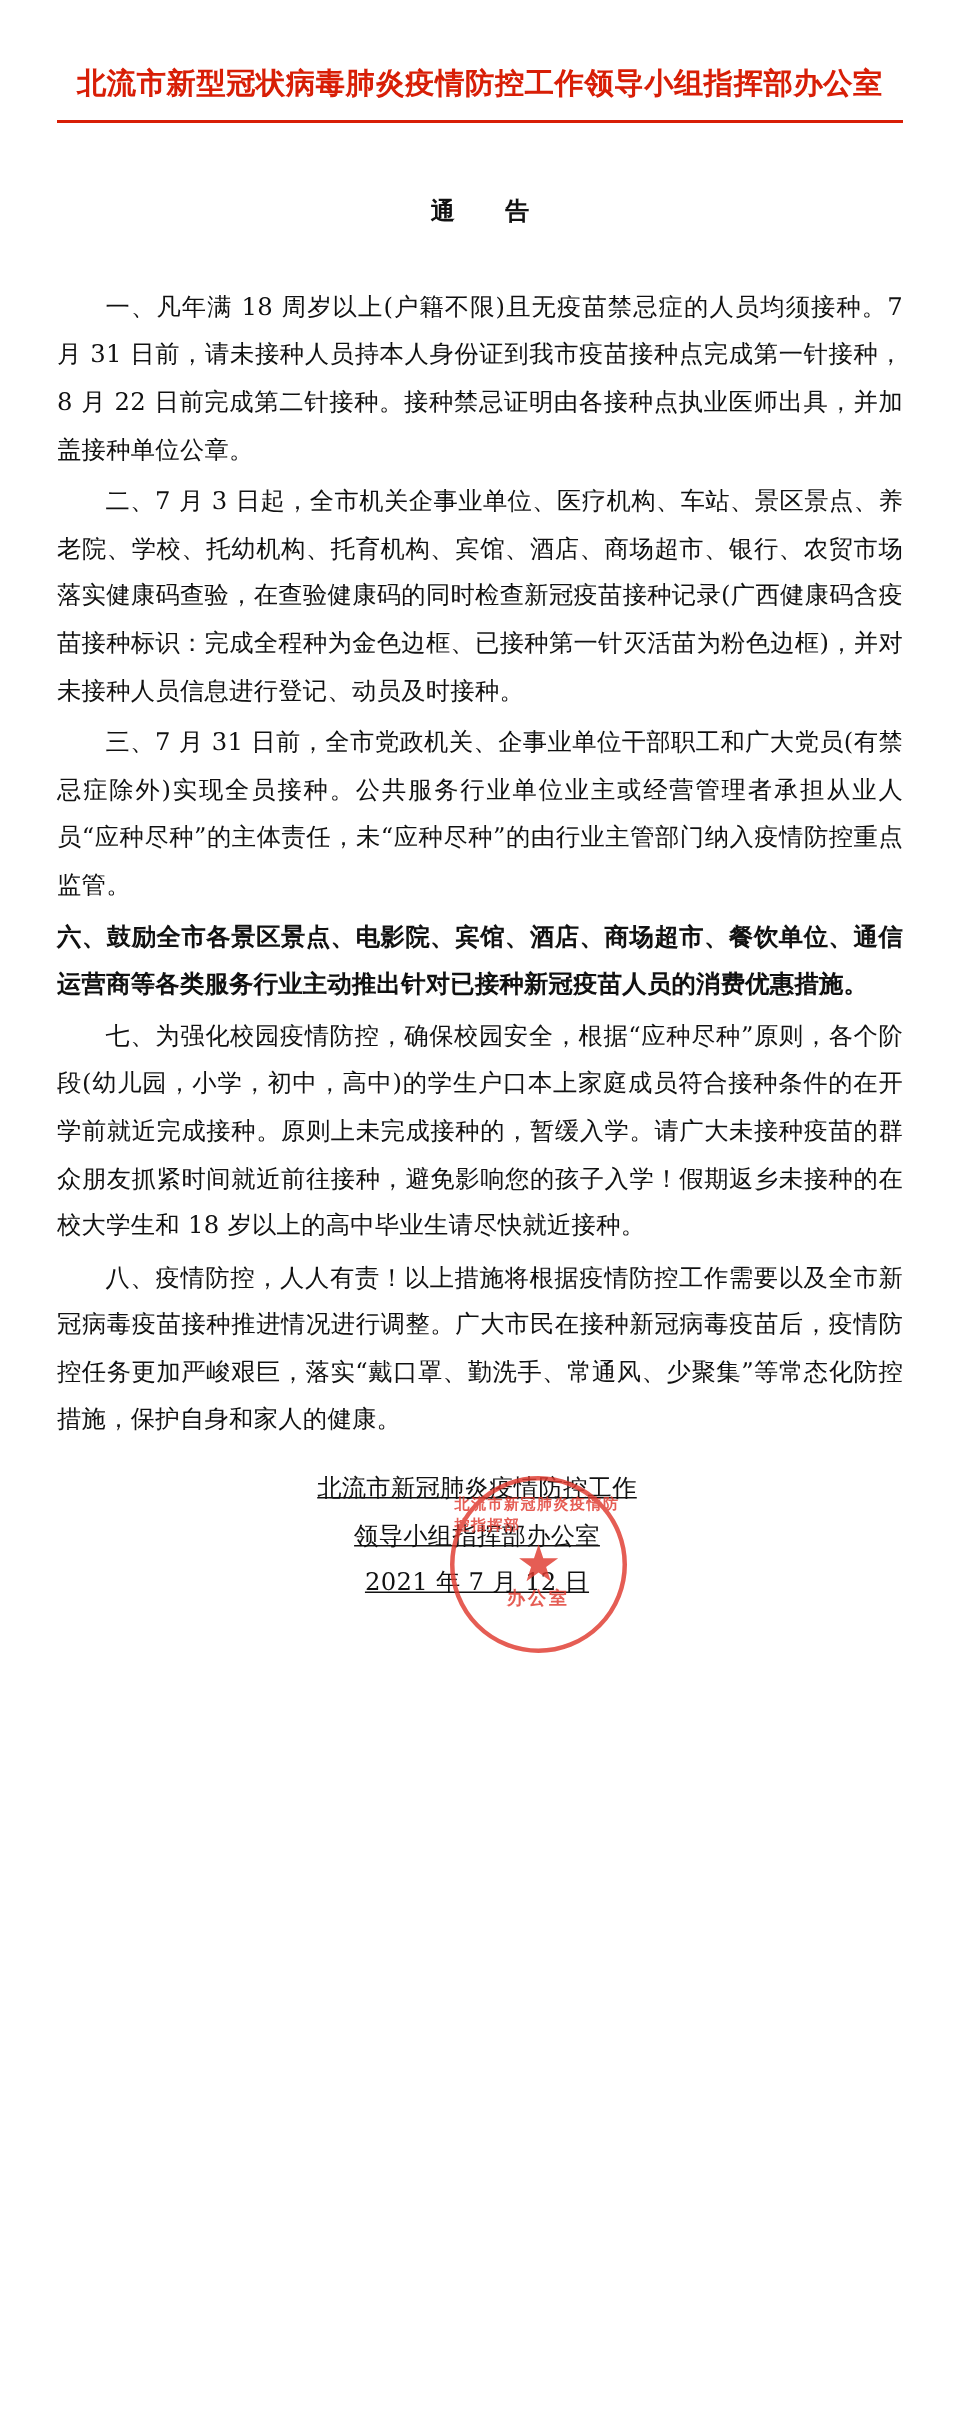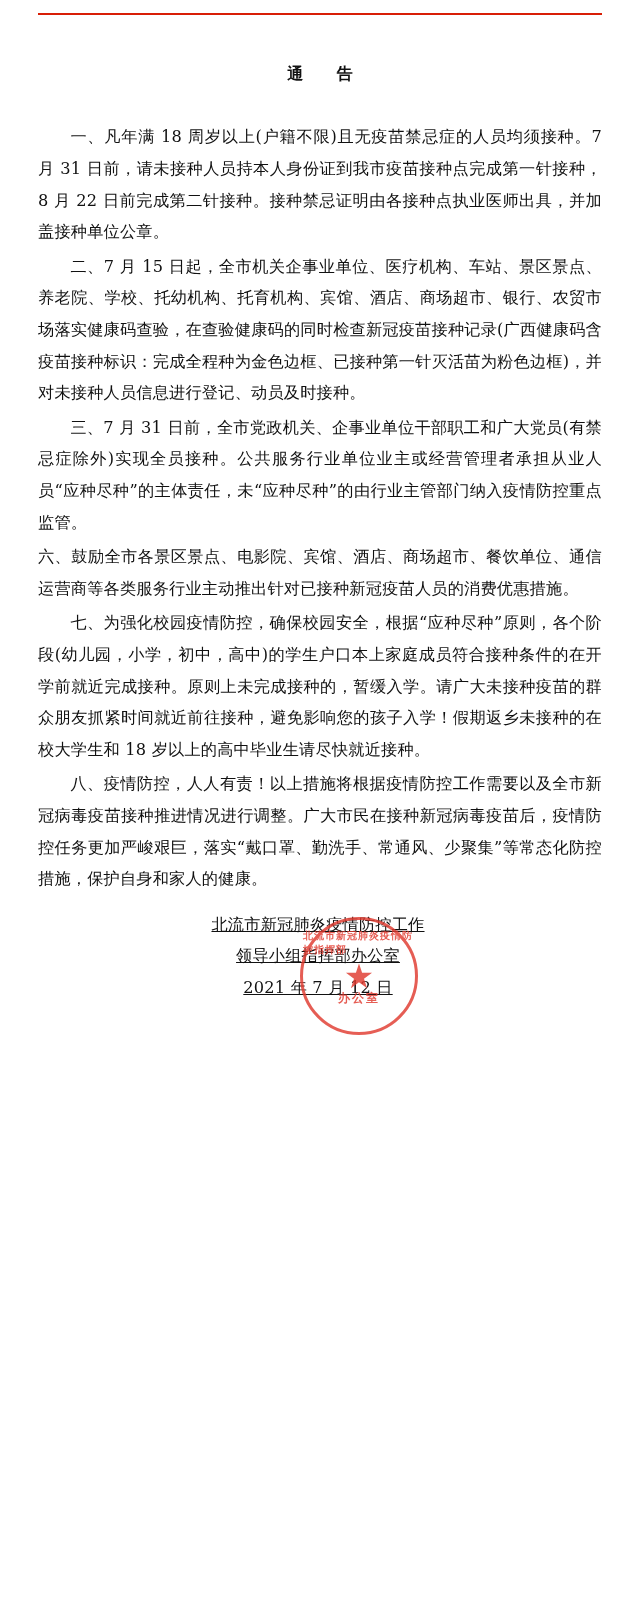--- a/index.html
+++ b/index.html
@@ -55,20 +55,21 @@
     font-size: 16.2px;
     line-height: 1.95;
     text-align: justify;
     text-justify: inter-ideograph;
     text-indent: 2em;
     font-family: "DejaVu Serif", "Liberation Serif", serif;
     letter-spacing: 0.2px;
   }
   p.para.noindent {
     text-indent: 0;
+    font-weight: bold;
   }
   .bold-seg {
     font-weight: bold;
   }
   .signature {
     margin-top: 14px;
     padding-right: 40px;
     text-align: left;
     position: relative;
     text-decoration: underline;
@@ -127,27 +128,28 @@
   }
   .spacer-bottom {
     height: 40px;
   }
 </style>
 </head>
 <body>
 
 <div class="page">
 
+  <div class="org-header">北流市新型冠状病毒肺炎疫情防控工作领导小组指挥部办公室</div>
   <div class="red-rule"></div>
 
   <h1 class="doc-title">通 告</h1>
 
   <div class="body-text">
     <p class="para">一、凡年满 18 周岁以上(户籍不限)且无疫苗禁忌症的人员均须接种。7 月 31 日前，请未接种人员持本人身份证到我市疫苗接种点完成第一针接种，8 月 22 日前完成第二针接种。接种禁忌证明由各接种点执业医师出具，并加盖接种单位公章。</p>
-    <p class="para">二、7 月 15 日起，全市机关企事业单位、医疗机构、车站、景区景点、养老院、学校、托幼机构、托育机构、宾馆、酒店、商场超市、银行、农贸市场落实健康码查验，在查验健康码的同时检查新冠疫苗接种记录(广西健康码含疫苗接种标识：完成全程种为金色边框、已接种第一针灭活苗为粉色边框)，并对未接种人员信息进行登记、动员及时接种。</p>
+    <p class="para">二、7 月 3 日起，全市机关企事业单位、医疗机构、车站、景区景点、养老院、学校、托幼机构、托育机构、宾馆、酒店、商场超市、银行、农贸市场落实健康码查验，在查验健康码的同时检查新冠疫苗接种记录(广西健康码含疫苗接种标识：完成全程种为金色边框、已接种第一针灭活苗为粉色边框)，并对未接种人员信息进行登记、动员及时接种。</p>
     <p class="para">三、7 月 31 日前，全市党政机关、企事业单位干部职工和广大党员(有禁忌症除外)实现全员接种。公共服务行业单位业主或经营管理者承担从业人员“应种尽种”的主体责任，未“应种尽种”的由行业主管部门纳入疫情防控重点监管。</p>
 
 
     <p class="para noindent">六、鼓励全市各景区景点、电影院、宾馆、酒店、商场超市、餐饮单位、通信运营商等各类服务行业主动推出针对已接种新冠疫苗人员的消费优惠措施。</p>
     <p class="para">七、为强化校园疫情防控，确保校园安全，根据“应种尽种”原则，各个阶段(幼儿园，小学，初中，高中)的学生户口本上家庭成员符合接种条件的在开学前就近完成接种。原则上未完成接种的，暂缓入学。请广大未接种疫苗的群众朋友抓紧时间就近前往接种，避免影响您的孩子入学！假期返乡未接种的在校大学生和 18 岁以上的高中毕业生请尽快就近接种。</p>
     <p class="para">八、疫情防控，人人有责！以上措施将根据疫情防控工作需要以及全市新冠病毒疫苗接种推进情况进行调整。广大市民在接种新冠病毒疫苗后，疫情防控任务更加严峻艰巨，落实“戴口罩、勤洗手、常通风、少聚集”等常态化防控措施，保护自身和家人的健康。</p>
   </div>
 
   <div class="signature sig-wrap">
     <div class="sig-line">北流市新冠肺炎疫情防控工作</div>

